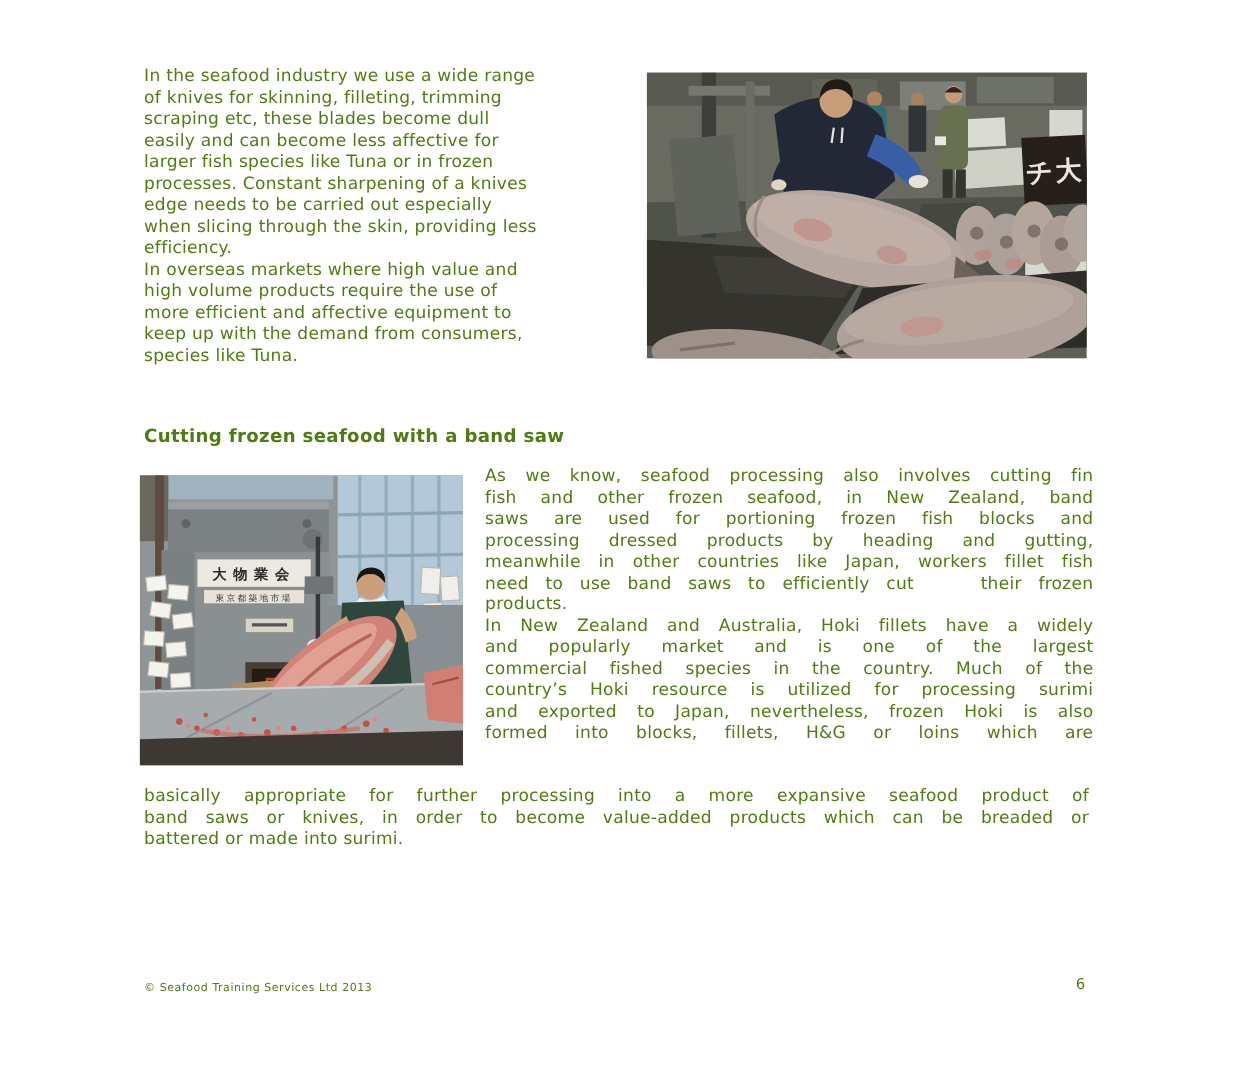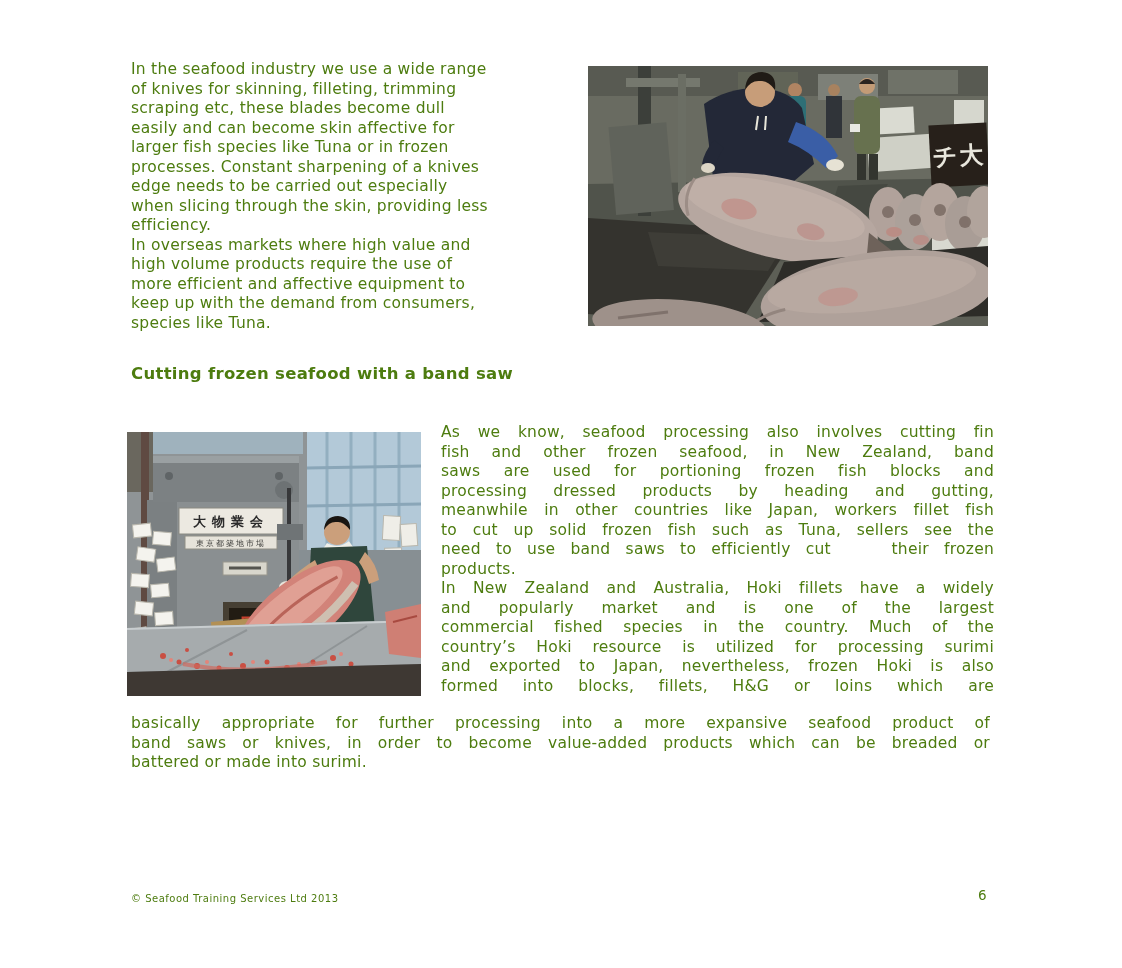--- a/index.html
+++ b/index.html
@@ -4,38 +4,38 @@
 <style>
   html,body{margin:0;padding:0;background:#fff;}
   .page{position:relative;width:1122px;height:968px;background:#ffffff;overflow:hidden;
         font-family:"DejaVu Sans","Liberation Sans",sans-serif;color:#4d7c0f;}
   .abs{position:absolute;}
   .textcol{font-size:15.5px;line-height:19.5px;letter-spacing:0.25px;}
   .tl{white-space:pre;}
   .tl.just{white-space:normal;text-align:justify;text-align-last:justify;}
   #sec1-text{left:131px;top:60px;width:445px;}
   #photo-market{left:588px;top:66px;width:400px;height:260px;}
-  #heading{left:131px;top:364px;font-size:16.5px;font-weight:bold;letter-spacing:0.3px;}
+  #heading{left:131px;top:387px;font-size:16.5px;font-weight:bold;letter-spacing:0.3px;}
   #photo-bandsaw{left:127px;top:432px;width:294px;height:264px;}
   #sec2-text{left:441px;top:423px;width:553px;}
   #sec3-text{left:131px;top:714px;width:859px;}
   #footer-copyright{left:131px;top:893px;font-size:10px;letter-spacing:0.5px;}
   #footer-page{left:978px;top:887px;font-size:13.5px;}
   svg{display:block;width:100%;height:100%;}
 </style>
 </head>
 <body>
 
 <div class="page">
 
   <div id="sec1-text" class="abs textcol">
       <div class="tl">In the seafood industry we use a wide range</div>
       <div class="tl">of knives for skinning, filleting, trimming</div>
       <div class="tl">scraping etc, these blades become dull</div>
-      <div class="tl">easily and can become skin affective for</div>
+      <div class="tl">easily and can become less affective for</div>
       <div class="tl">larger fish species like Tuna or in frozen</div>
       <div class="tl">processes. Constant sharpening of a knives</div>
       <div class="tl">edge needs to be carried out especially</div>
       <div class="tl">when slicing through the skin, providing less</div>
       <div class="tl">efficiency.</div>
       <div class="tl">In overseas markets where high value and</div>
       <div class="tl">high volume products require the use of</div>
       <div class="tl">more efficient and affective equipment to</div>
       <div class="tl">keep up with the demand from consumers,</div>
       <div class="tl">species like Tuna.</div>
@@ -246,21 +246,20 @@
       <polygon points="0,240 294,232 294,264 0,264" fill="#3e3833"></polygon>
     </svg>
   </div>
 
   <div id="sec2-text" class="abs textcol">
       <div class="tl just">As we know, seafood processing also involves cutting fin</div>
       <div class="tl just">fish and other frozen seafood, in New Zealand, band</div>
       <div class="tl just">saws are used for portioning frozen fish blocks and</div>
       <div class="tl just">processing dressed products by heading and gutting,</div>
       <div class="tl just">meanwhile in other countries like Japan, workers fillet fish</div>
-      <div class="tl just">to cut up solid frozen fish such as Tuna, sellers see the</div>
       <div class="tl just">need to use band saws to efficiently cut &nbsp;&nbsp;&nbsp;their frozen</div>
       <div class="tl">products.</div>
       <div class="tl just">In New Zealand and Australia, Hoki fillets have a widely</div>
       <div class="tl just">and popularly market and is one of the largest</div>
       <div class="tl just">commercial fished species in the country. Much of the</div>
       <div class="tl just">country’s Hoki resource is utilized for processing surimi</div>
       <div class="tl just">and exported to Japan, nevertheless, frozen Hoki is also</div>
       <div class="tl just">formed into blocks, fillets, H&amp;G or loins which are</div>
     </div>
 

